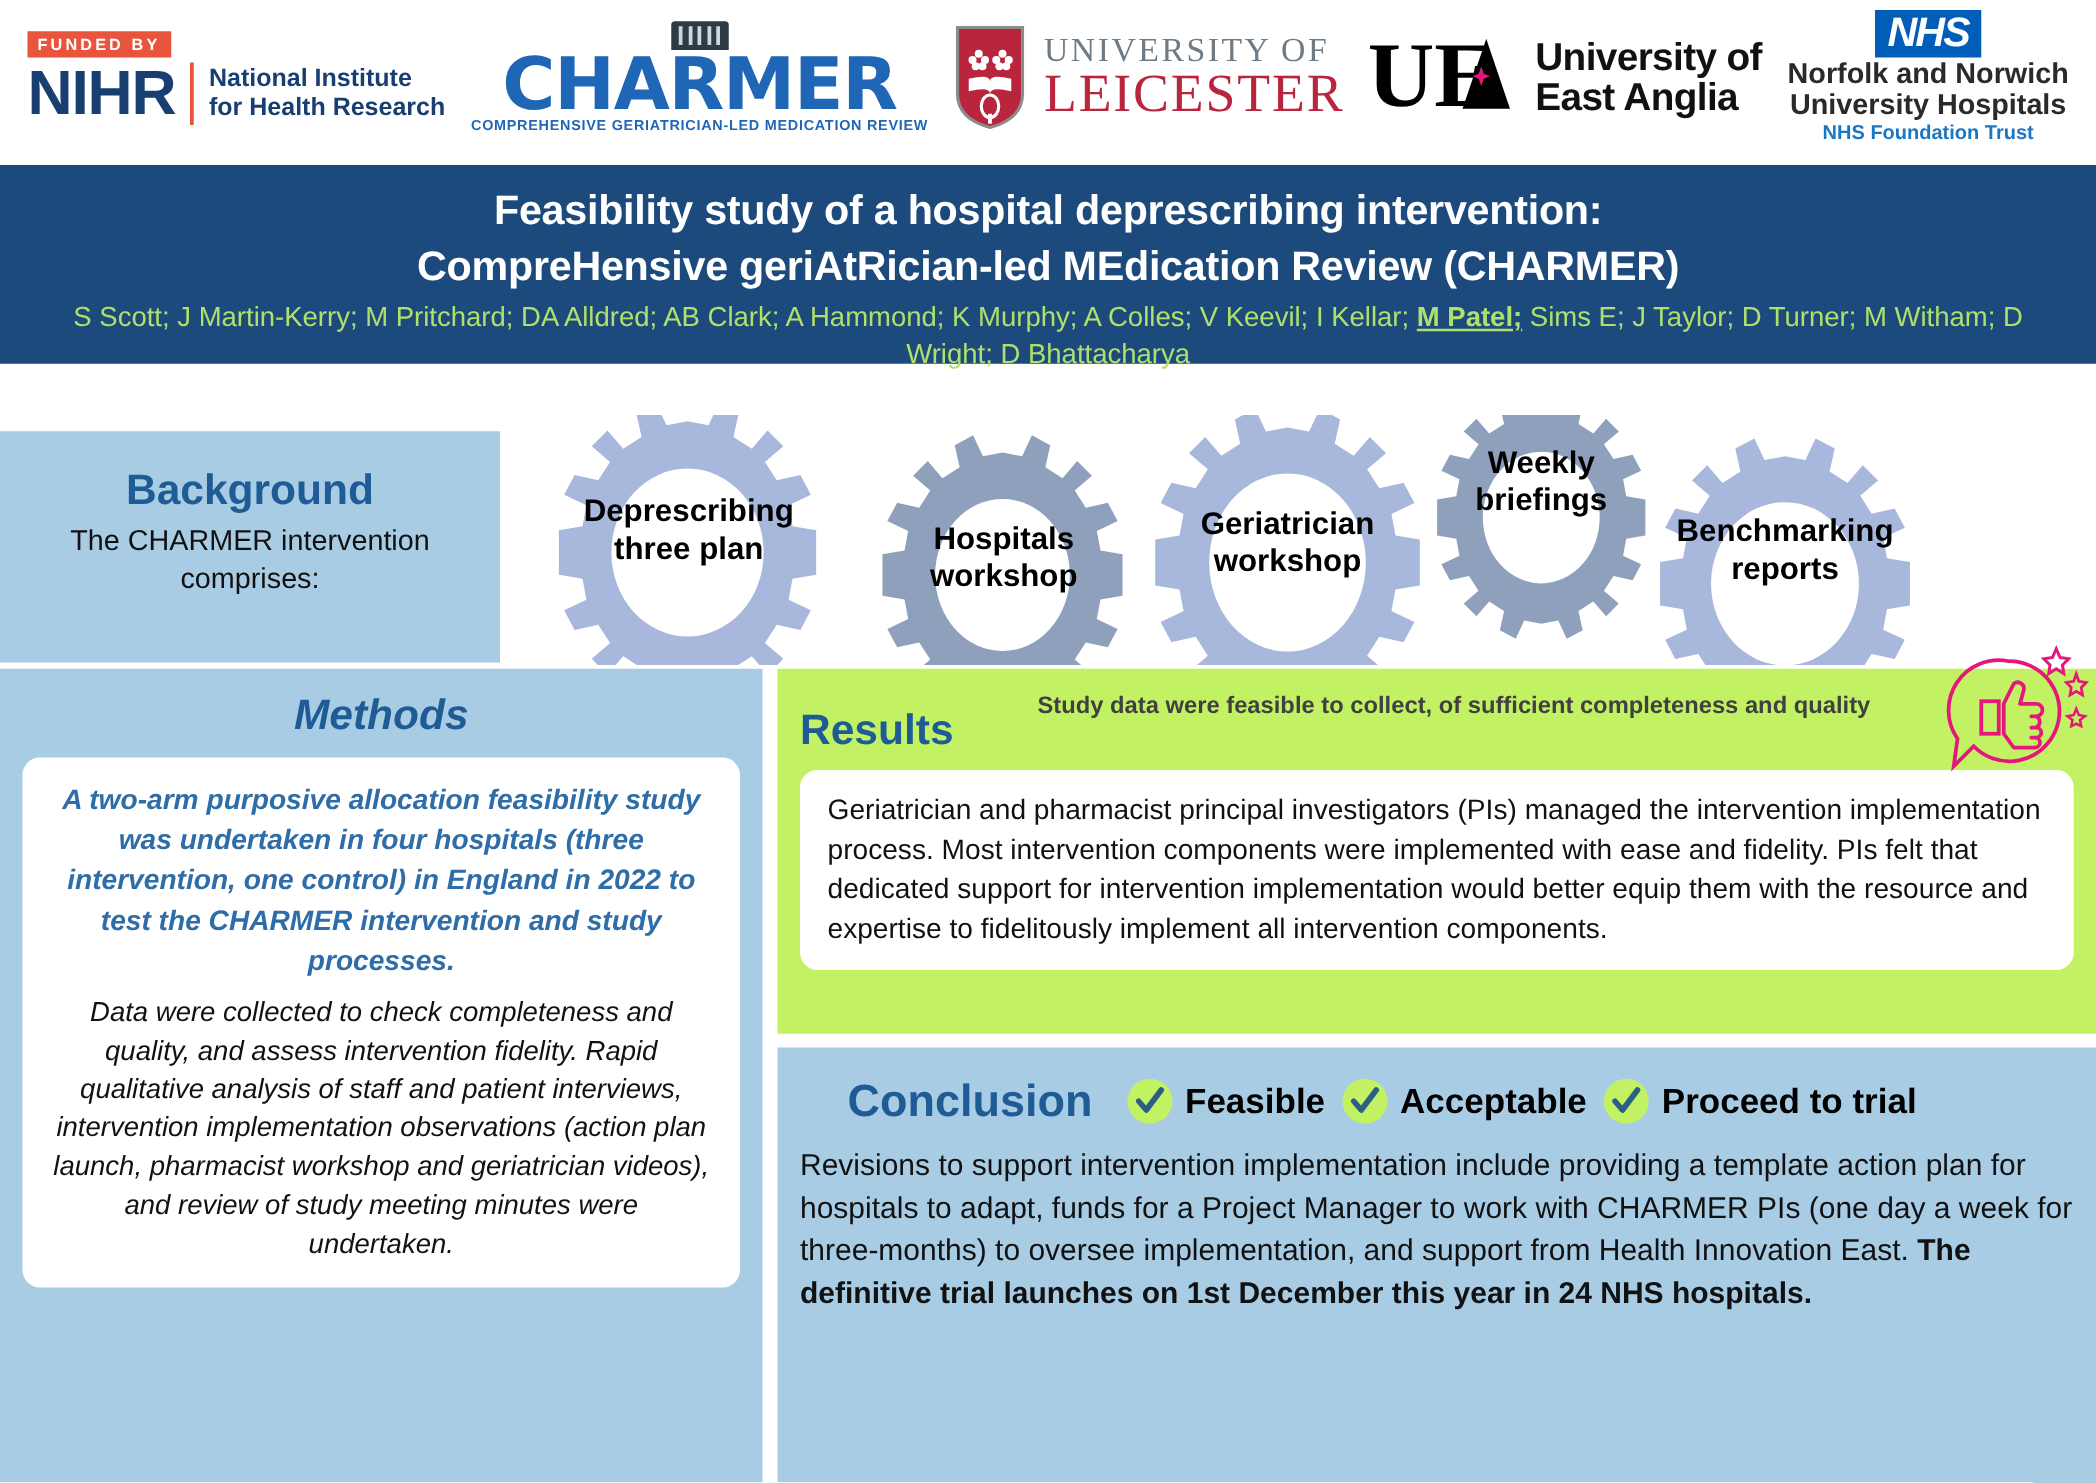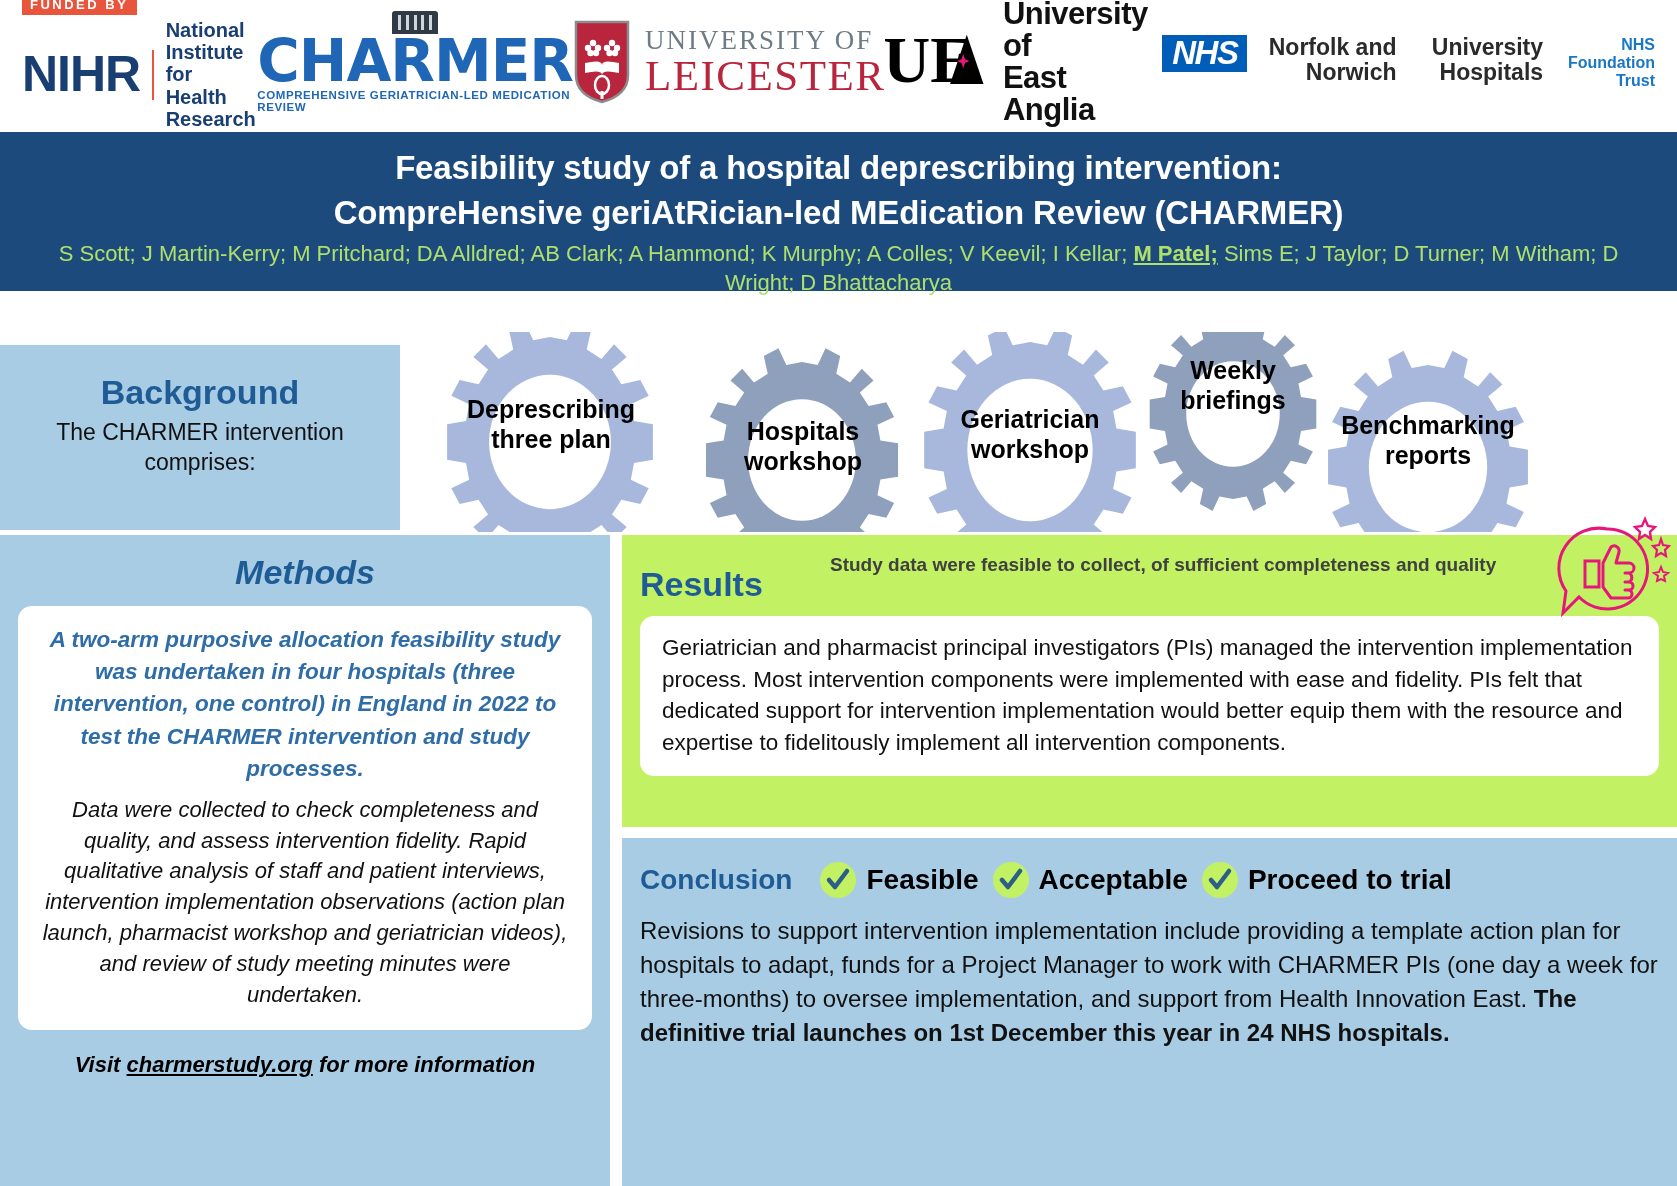--- a/index.html
+++ b/index.html
@@ -47,21 +47,21 @@
   .leic-shield { width: 58px; height: 86px; margin-right: 14px; }
   .leic-txt { line-height: 1; }
   .leic-top { font-family: "Liberation Serif", serif; font-size: 27px; color: #6E7B85; letter-spacing: 2px; }
   .leic-bot { font-family: "Liberation Serif", serif; font-size: 43px; color: #B8253C; letter-spacing: 1.5px; font-weight: 400; }
 
   
   .uea-mark { margin-right: 12px; }
   .uea-txt { font-size: 31px; font-weight: bold; color: #111; line-height: 1.03; letter-spacing: -.5px; }
 
   
-  .nhs { flex-direction: row; align-items: flex-start; }
+  .nhs { flex-direction: column; align-items: center; }
   .nhs-box {
     background: #005EB8; color: #fff; font-size: 33px; font-weight: bold;
     font-style: italic; letter-spacing: -1.5px; padding: 1px 10px 2px; line-height: 1.05;
   }
   .nhs-l1 { font-size: 23px; font-weight: bold; color: #2A2A2A; line-height: 1.1; text-align: right; }
   .nhs-l3 { font-size: 16px; font-weight: bold; color: #1A77C4; text-align: right; margin-top: 1px; }
 
   
   .banner {
     position: absolute; left: 0; top: 132px; width: 1677px; height: 159px;
@@ -123,21 +123,21 @@
     background: #fff; border-radius: 14px; padding: 16px 22px 18px; margin-top: 12px;
   }
   .results-card p { color: #111; font-size: 22.5px; line-height: 1.4; }
 
   
   .conclusion {
     position: absolute; left: 622px; top: 838px; width: 1055px; height: 348px;
     background: #A9CCE5; padding: 22px 18px 0;
   }
   .conc-head { display: flex; align-items: center; gap: 12px; margin-bottom: 14px; }
-  .conc-head h2 { color: #1F5C96; font-size: 28px; font-weight: bold; margin-right: 14px; }
+  .conc-head h2 { color: #1F5C96; font-size: 36px; font-weight: bold; margin-right: 14px; margin-left: 38px; }
   .chip { display: flex; align-items: center; gap: 8px; }
   .chip span.lbl { font-size: 28px; font-weight: bold; color: #000; }
   .conc-body { color: #111; font-size: 24px; line-height: 1.42; }
   .conc-body b { font-weight: bold; }
 </style>
 </head>
 <body>
 
 <div class="poster">
 
@@ -282,23 +282,20 @@
       <span>reports</span>
     </div>
   </div>
 
   <div class="methods">
     <h2>Methods</h2>
     <div class="methods-card">
       <p class="methods-lead">A two-arm purposive allocation feasibility study was undertaken in four hospitals (three intervention, one control) in England in 2022 to test the CHARMER intervention and study processes.</p>
       <p class="methods-body">Data were collected to check completeness and quality, and assess intervention fidelity. Rapid qualitative analysis of staff and patient interviews, intervention implementation observations (action plan launch, pharmacist workshop and geriatrician videos), and review of study meeting minutes were undertaken.</p>
     </div>
-    <div class="methods-foot">
-      <span>Visit </span><u>charmerstudy.org</u><span> for more information</span>
-    </div>
   </div>
 
   <div class="results">
     <div class="results-head">
       <h2>Results</h2>
       <div class="results-tag">Study data were feasible to collect, of sufficient completeness and quality</div>
       <svg class="thumb-icon" width="130" height="130" viewBox="0 0 130 130">
         <path d="M66 24 a40 40 0 1 1 -28 68 l-16 16 l3 -22 a40 40 0 0 1 41 -62 Z" fill="none" stroke="#E5177B" stroke-width="3"></path>
         <rect x="44" y="56" width="14" height="26" fill="none" stroke="#E5177B" stroke-width="3"></rect>
         <path d="M62 82 V58 l8 -16 a5 5 0 0 1 8 5 l-3 11 h13 a5 5 0 0 1 0 10 h-4 h4 a5 5 0 0 1 0 9 h-4 h4 a4 4 0 0 1 0 8 h-4 h3 a4 4 0 0 1 0 8 H70 Z" fill="none" stroke="#E5177B" stroke-width="3" stroke-linejoin="round"></path>

